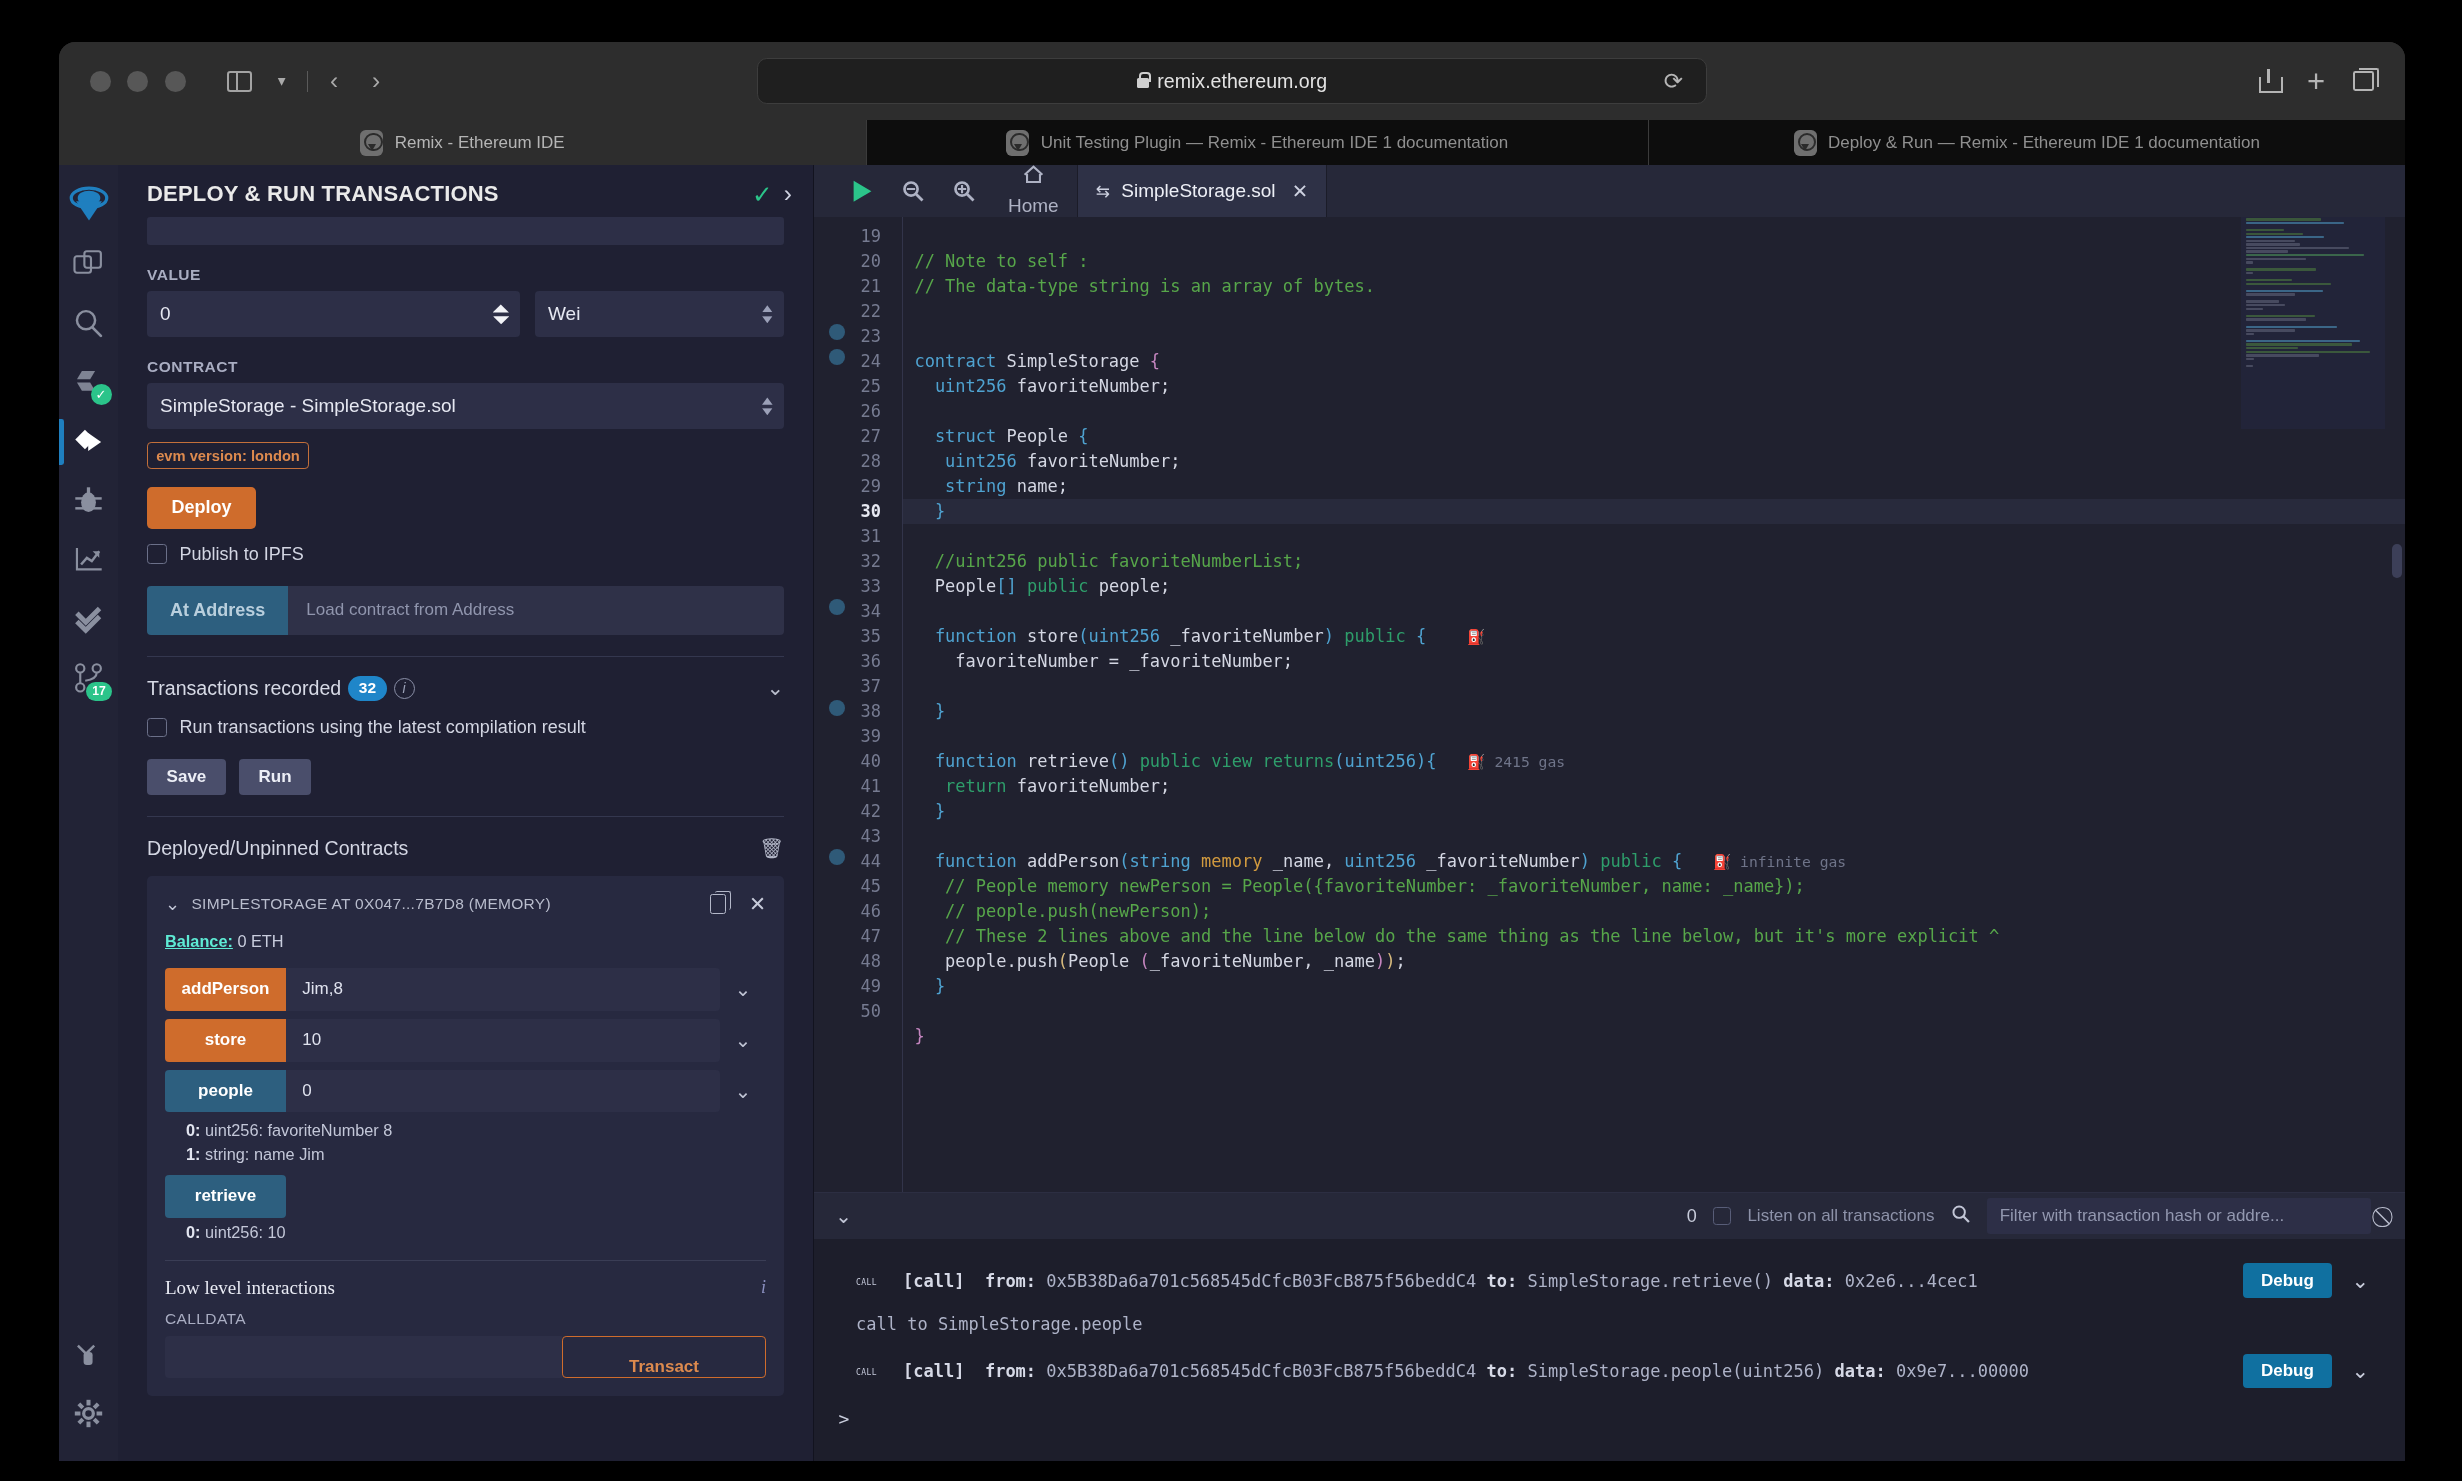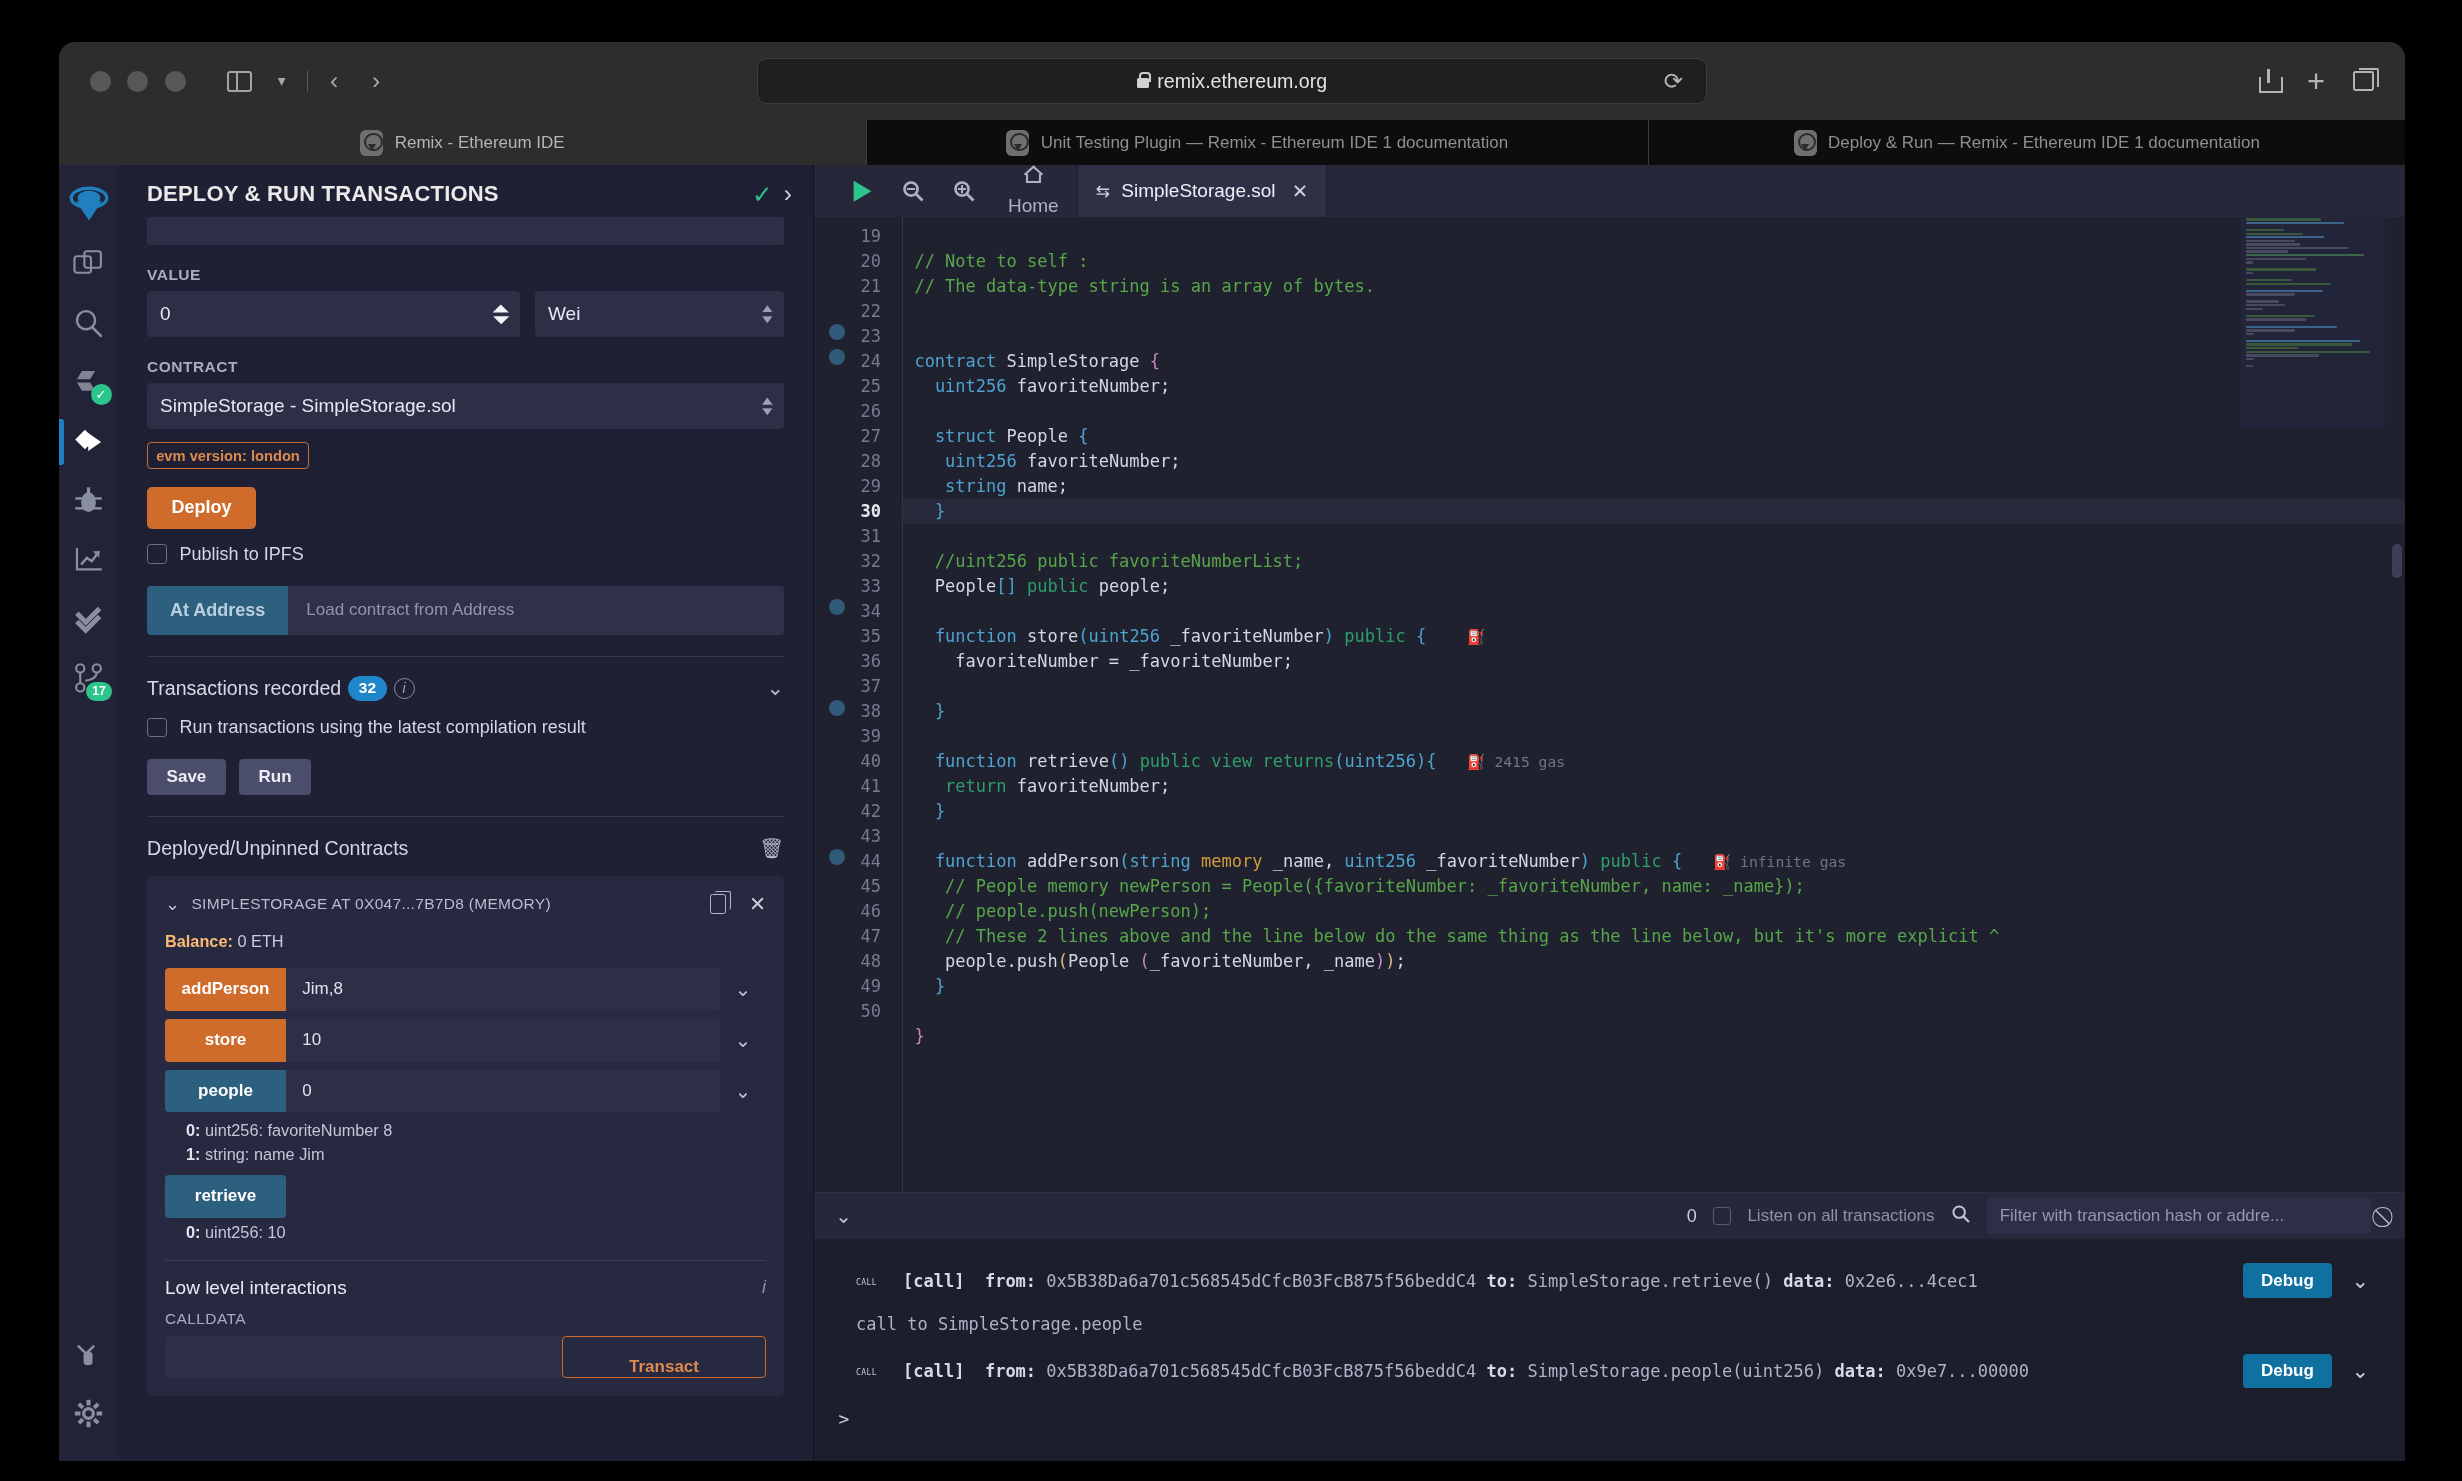--- a/index.html
+++ b/index.html
@@ -145,35 +145,35 @@
   .trash { color:#b4b8c9; font-size:19.6px; }
 
   .contract-card { background:#272940; border-radius:4.9px; padding: 16.3px 18px 18px; }
   .cc-head { display:flex; align-items:center; gap:11.4px; margin-bottom:16.3px; }
   .cc-chevron { color:#c4c8d8; font-size:18px; }
   .cc-title { color:#b9bdcd; font-size:15.5px; letter-spacing:0.3px; flex:1; }
   .cc-copy { width:16.3px;height:19.6px;border:1.6px solid #b4b8c9;border-radius:2.4px;position:relative;}
   .cc-copy::after{content:"";position:absolute;left:4.1px;top:-4.1px;width:14.7px;height:18px;border:1.6px solid #b4b8c9;border-radius:2.4px;border-left:none;border-bottom:none;}
   .cc-x { color:#c8ccdb; font-size:20.4px; margin-left:11.4px; }
   .balance { color:#c9cdde; font-size:16.3px; margin-bottom:16.3px; }
-  .balance b { color:#fdba74; }
+  .balance b { color:#5eead4;text-decoration:underline; }
 
   .fnrow { display:flex; align-items:stretch; margin-bottom:8.2px; gap:0; }
   .fnbtn { color:#fff; font-weight:bold; font-size:17px; border-radius:4.1px 0 0 4.1px;
            display:flex; align-items:center; justify-content:center; width:121px; padding: 11.4px 0; flex:none;}
   .fnbtn.orange { background:#cf6c2c; }
   .fnbtn.blue { background:#2d5f7f; }
   .fninput { flex:1; background:#2d2f47; color:#dfe2ee; font-size:17px;
              display:flex; align-items:center; padding: 0 16.3px; border-radius: 0 4.1px 4.1px 0; }
   .fncaret { width:46px; display:flex; align-items:center; justify-content:center; color:#c0c4d4; font-size:19.6px; }
   .outline-line { color:#c3c7d8; font-size:16.3px; margin: 4.9px 0 4.9px 21px; }
   .outline-line b { color:#e2e5f0; }
   .fnbtn.standalone { border-radius:4.1px; margin: 11.4px 0 4.9px; }
   .hr2 { height:0.8px; background:#3a3d55; margin: 18px 0 16.3px; }
-  .lli-head { display:flex; align-items:flex-start; }
+  .lli-head { display:flex; align-items:flex-start;font-family:Liberation Serif, serif; }
   .lli-title { color:#e8eaf3; font-size:19px; flex:1; }
   .lli-i { color:#8b90c0; font-size:18px; font-style:italic; }
   .calldata-lbl { color:#a9adc2; font-size:15.5px; letter-spacing:0.4px; margin: 11.4px 0 8.2px; }
   .calldata-row { display:flex; }
   .calldata-input { flex:1; height:42px; background:#2d2f47; border-radius:4.1px 0 0 4.1px; }
   .transact-btn { width:204px; height:42px; border:1.6px solid #cf6c2c; border-radius:4.1px;
                   color:#dd8a4e; font-weight:bold; font-size:17px; display:flex; align-items:flex-end;
                   justify-content:center; }
 
   

